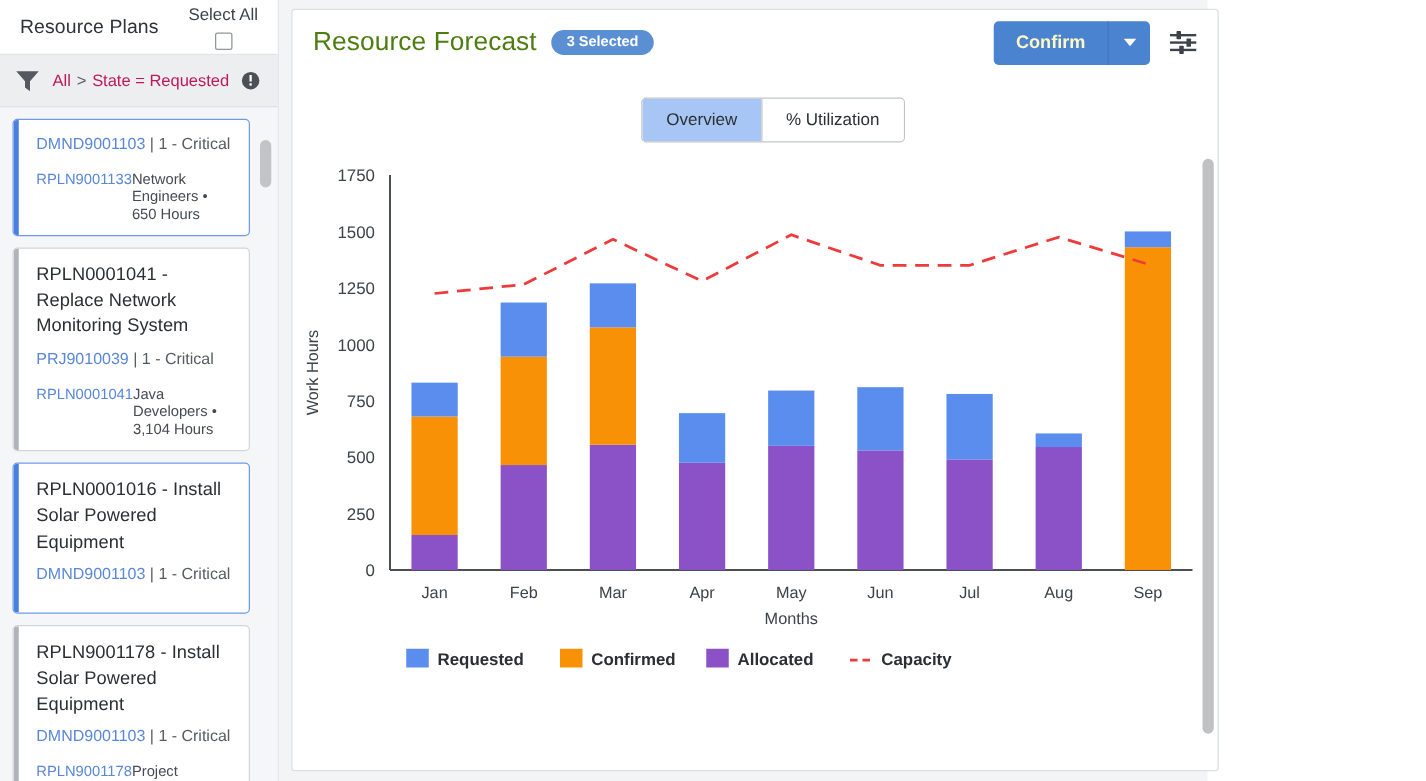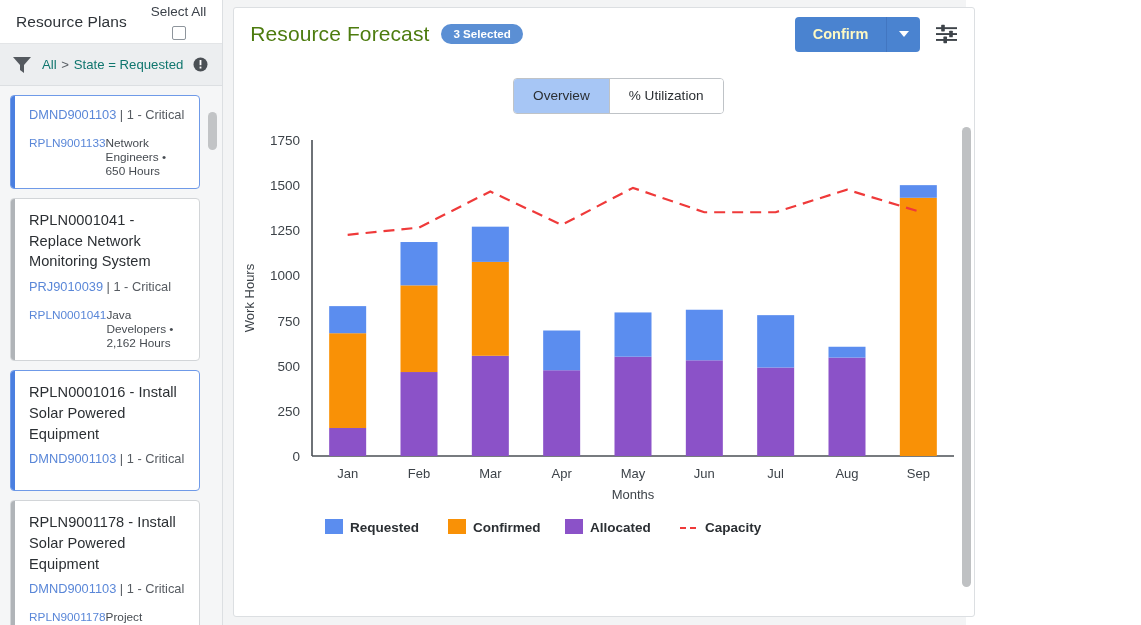--- a/index.html
+++ b/index.html
@@ -68,21 +68,21 @@
     align-items: center;
     padding: 0 14px 0 12px;
     gap: 10px;
   }
   .funnel { width: 20px; height: 18px; flex: 0 0 20px; }
   .breadcrumb {
     font-size: 13.2px;
     color: #4b5158;
     white-space: nowrap;
   }
-  .bc-link { color: #0f766e; cursor: pointer; }
+  .bc-link { color: #be185d; cursor: pointer; }
   .bc-sep { color: #5b6167; margin: 0 1px; }
   .info-icon { margin-left: auto; width: 15px; height: 15px; }
 
   .list-scroll {
     position: relative;
     flex: 1 1 auto;
     background: #f5f6f7;
     overflow: hidden;
     padding: 9px 22px 0 10px;
   }
@@ -317,21 +317,21 @@
       </div>
 
       <div class="card">
         <div class="card-title">RPLN0001041 - Replace Network Monitoring System</div>
         <div class="card-meta">
           <span class="lnk">PRJ9010039</span>
           <span>| 1 - Critical</span>
         </div>
         <div class="card-foot">
           <span class="lnk">RPLN0001041</span>
-          <span class="right">Java Developers • 2,162 Hours</span>
+          <span class="right">Java Developers • 3,104 Hours</span>
         </div>
       </div>
 
       <div class="card selected">
         <div class="card-title">RPLN0001016 - Install Solar Powered Equipment</div>
         <div class="card-meta">
           <span class="lnk">DMND9001103</span>
           <span>| 1 - Critical</span>
         </div>
       </div>

